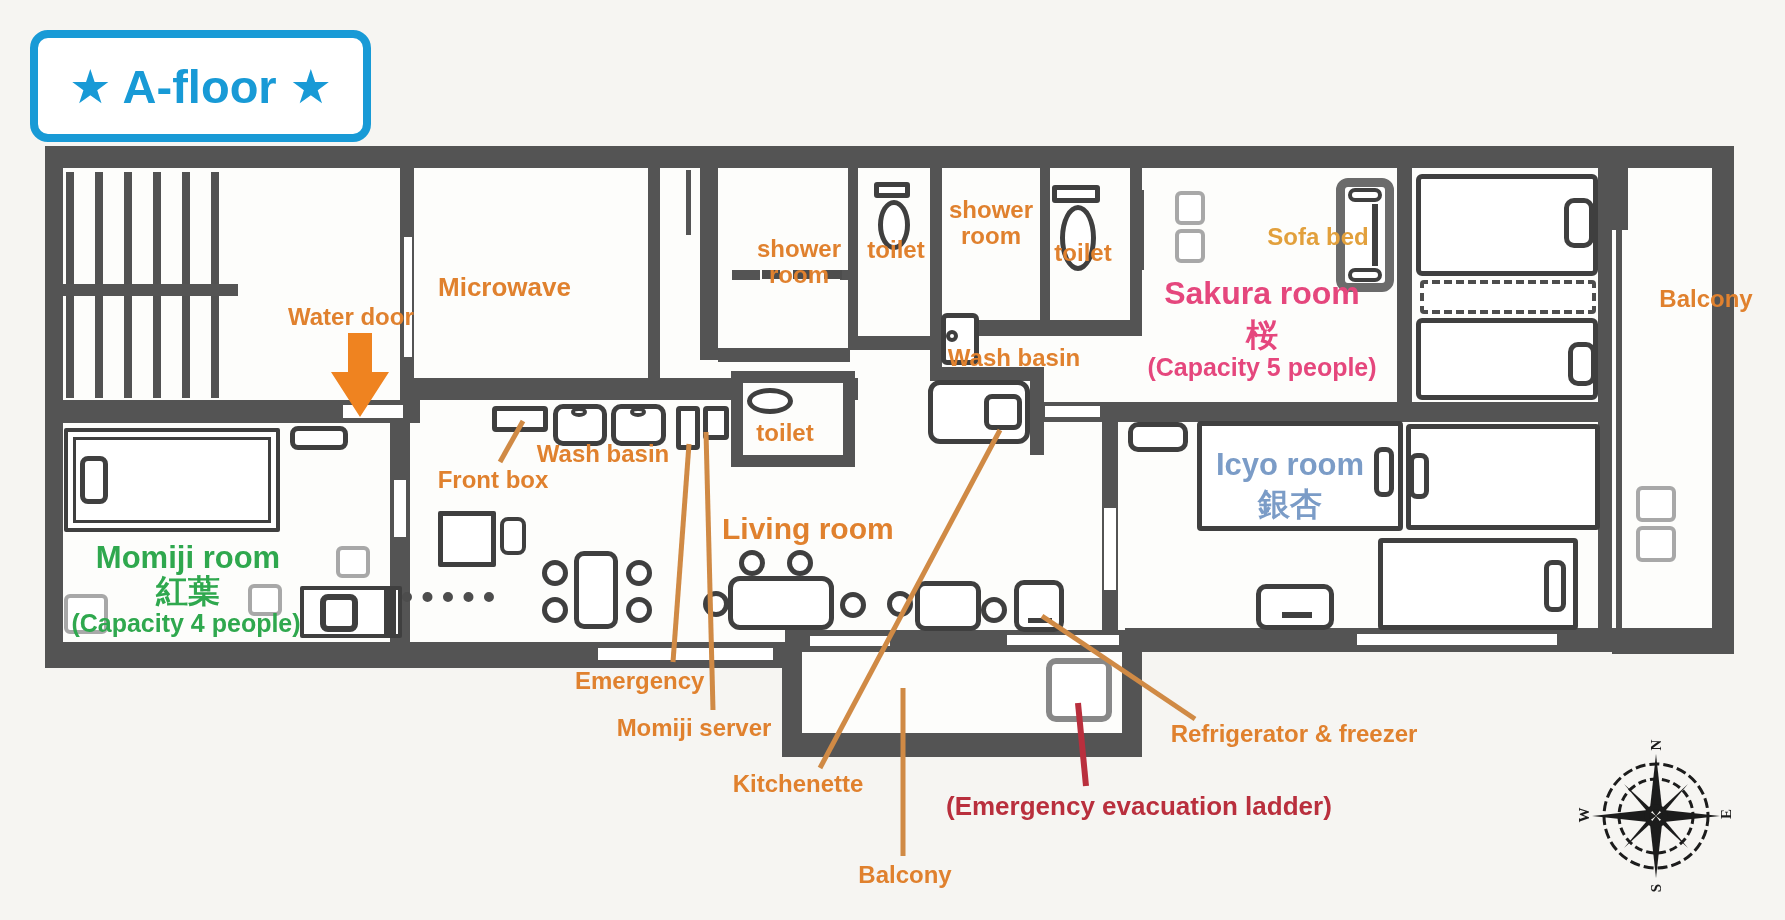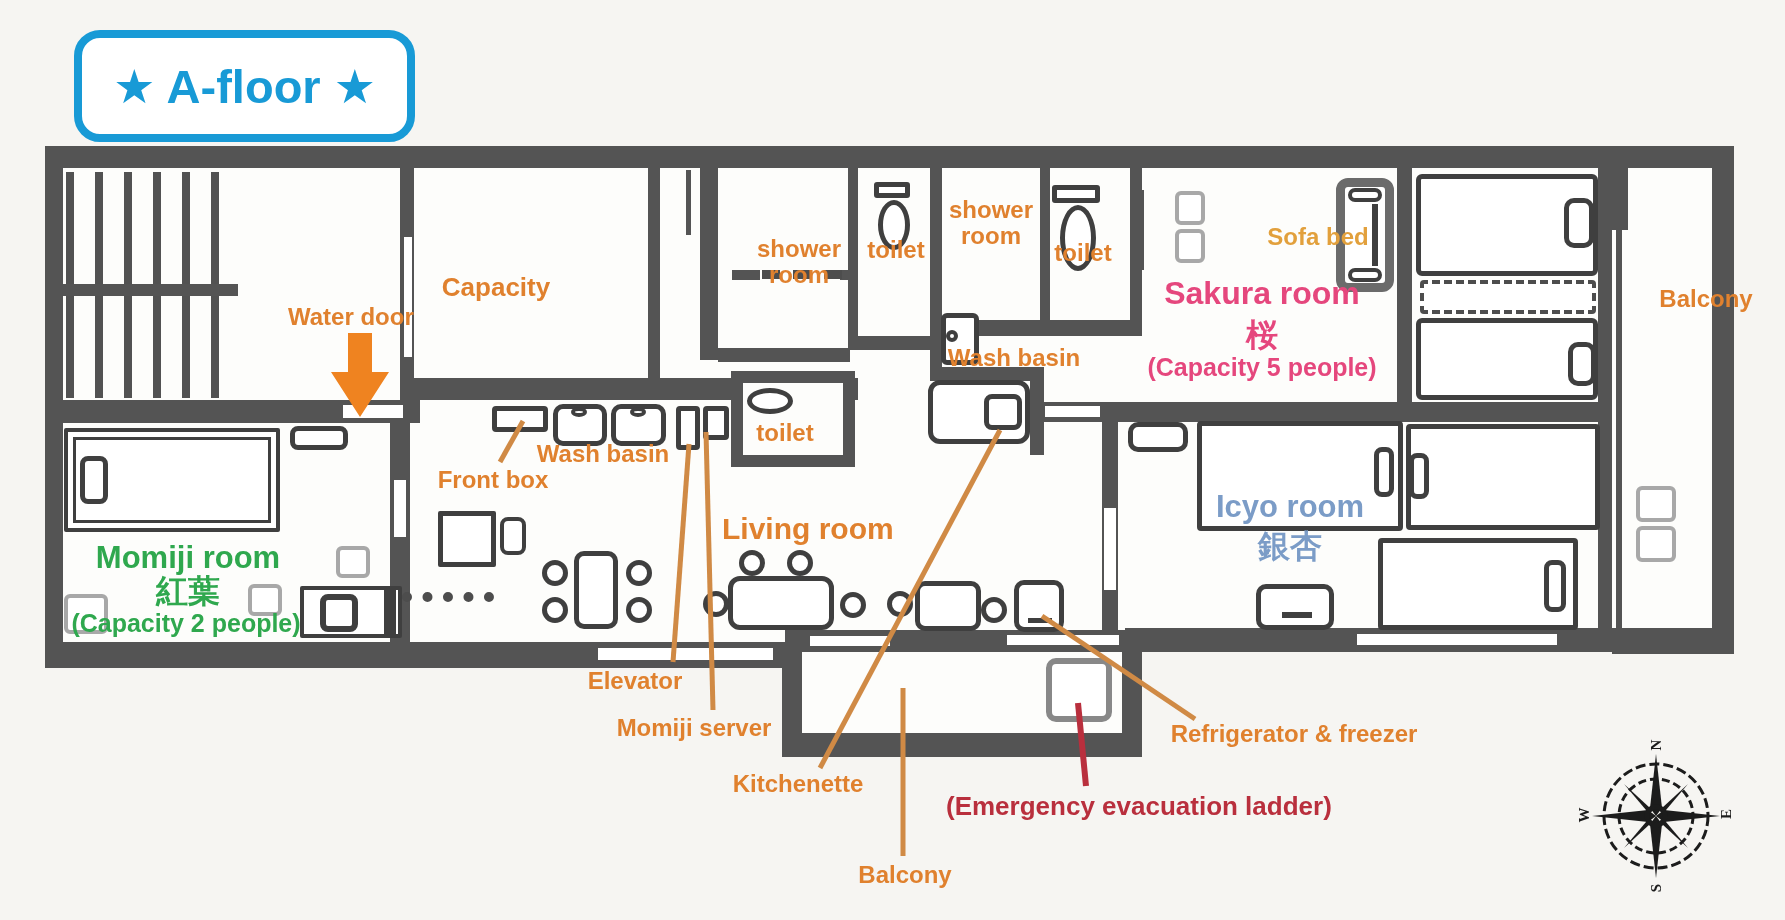--- a/index.html
+++ b/index.html
@@ -21,28 +21,28 @@
   .dashline{position:absolute;border-top:9px dashed #4d4d4d;z-index:4;}
   .dotline{position:absolute;border-top:10px dotted #4d4d4d;z-index:4;}
   .dashedbox{position:absolute;border:4px dashed #4d4d4d;border-radius:4px;background:#fff;z-index:4;box-sizing:border-box;}
   .lbl{position:absolute;z-index:6;font-weight:bold;color:var(--orange,#e0812e);
        text-align:center;line-height:1.08;font-size:24px;white-space:nowrap;}
   .lbl.wrap{white-space:normal;}
   .lbl.big{font-size:30px;}
   .lbl.gold{color:var(--gold,#e2a03c);}
   .lbl.pink{color:var(--pink,#e5477d);}
   .lbl.green{color:var(--green,#2fa84e);}
-  .lbl.blue{color:var(--blue_room,#7b9cc7);margin-top:42px;}
+  .lbl.blue{color:var(--blue_room,#7b9cc7);}
   .lbl.red{color:var(--red,#b92f3d);}
   .kanji{font-size:32px;}
   #titleBox{
     position:absolute;left:30px;top:30px;width:325px;height:96px;z-index:7;
-    border:8px solid var(--title_blue,#189ad6);border-radius:26px;background:#fff;
+    border:8px solid var(--title_blue,#189ad6);border-radius:18px;background:#fff;
     display:flex;align-items:center;justify-content:center;
-    color:var(--title_blue,#189ad6);font-weight:bold;font-size:47px;margin-left:44px;
+    color:var(--title_blue,#189ad6);font-weight:bold;font-size:47px;
   }
   svg.overlay{position:absolute;left:0;top:0;z-index:5;}
   #compass{position:absolute;left:1578px;top:736px;z-index:6;}
 </style>
 </head>
 <body>
 
 <div id="canvas">
 
   <div id="titleBox">
@@ -191,49 +191,49 @@
     <line x1="673" y1="662" x2="689" y2="444" stroke="#d08a45" stroke-width="5"></line>
     <line x1="713" y1="710" x2="706" y2="432" stroke="#d08a45" stroke-width="5"></line>
     <line x1="820" y1="768" x2="1000" y2="430" stroke="#d08a45" stroke-width="5"></line>
     <line x1="903" y1="856" x2="903" y2="688" stroke="#d08a45" stroke-width="5"></line>
     <line x1="1195" y1="719" x2="1042" y2="616" stroke="#d08a45" stroke-width="5"></line>
     <line x1="1086" y1="786" x2="1078" y2="703" stroke="#b92f3d" stroke-width="6"></line>
     <polygon points="348,333 372,333 372,372 389,372 360,417 331,372 348,372" fill="#ef8320"></polygon>
   </svg>
 
   <div class="lbl" style="left:288px;top:304px;width:120px;">Water door</div>
-  <div class="lbl" style="left:438px;top:273px;width:116px;font-size:26px;">Capacity</div>
+  <div class="lbl" style="left:438px;top:273px;width:116px;font-size:26px;">Microwave</div>
   <div class="lbl wrap" style="left:740px;top:236px;width:118px;">shower room</div>
   <div class="lbl" style="left:856px;top:237px;width:80px;">toilet</div>
   <div class="lbl wrap" style="left:938px;top:197px;width:106px;">shower room</div>
   <div class="lbl" style="left:1043px;top:240px;width:80px;">toilet</div>
   <div class="lbl" style="left:944px;top:345px;width:140px;">Wash basin</div>
   <div class="lbl" style="left:745px;top:420px;width:80px;">toilet</div>
   <div class="lbl" style="left:533px;top:441px;width:140px;">Wash basin</div>
   <div class="lbl" style="left:433px;top:467px;width:120px;">Front box</div>
   <div class="lbl gold" style="left:1258px;top:224px;width:120px;">Sofa bed</div>
   <div class="lbl" style="left:1655px;top:286px;width:102px;">Balcony</div>
   <div class="lbl big" style="left:722px;top:513px;width:168px;">Living room</div>
-  <div class="lbl" style="left:575px;top:668px;width:120px;">Elevator</div>
+  <div class="lbl" style="left:575px;top:668px;width:120px;">Emergency</div>
   <div class="lbl" style="left:616px;top:715px;width:156px;">Momiji server</div>
   <div class="lbl" style="left:728px;top:771px;width:140px;">Kitchenette</div>
   <div class="lbl" style="left:855px;top:862px;width:100px;">Balcony</div>
   <div class="lbl" style="left:1165px;top:721px;width:258px;">Refrigerator &amp; freezer</div>
   <div class="lbl red" style="left:946px;top:792px;width:380px;font-size:26px;">(Emergency evacuation ladder)</div>
 
   <div class="lbl pink big" style="left:1140px;top:276px;width:244px;font-size:32px;">Sakura room</div>
   <div class="lbl pink kanji" style="left:1140px;top:318px;width:244px;">桜</div>
   <div class="lbl pink" style="left:1140px;top:354px;width:244px;font-size:25px;">(Capacity 5 people)</div>
 
   <div class="lbl blue big" style="left:1200px;top:448px;width:180px;font-size:31px;">Icyo room</div>
   <div class="lbl blue kanji" style="left:1200px;top:487px;width:180px;">銀杏</div>
 
   <div class="lbl green big" style="left:66px;top:541px;width:244px;font-size:31px;">Momiji room</div>
   <div class="lbl green kanji" style="left:66px;top:574px;width:244px;">紅葉</div>
-  <div class="lbl green" style="left:56px;top:610px;width:260px;font-size:25px;">(Capacity 2 people)</div>
+  <div class="lbl green" style="left:56px;top:610px;width:260px;font-size:25px;">(Capacity 4 people)</div>
 
   <svg id="compass" width="156" height="160" viewBox="0 0 156 160">
     <g stroke="#1c1c1c" fill="none" stroke-width="3">
       <circle cx="78" cy="80" r="52" stroke-dasharray="10 4"></circle>
       <circle cx="78" cy="80" r="37" stroke-dasharray="8 4"></circle>
     </g>
     <g fill="#1c1c1c">
       <polygon points="78,18 84,72 78,80 72,72"></polygon>
       <polygon points="78,142 84,88 78,80 72,88"></polygon>
       <polygon points="14,80 70,74 78,80 70,86"></polygon>

